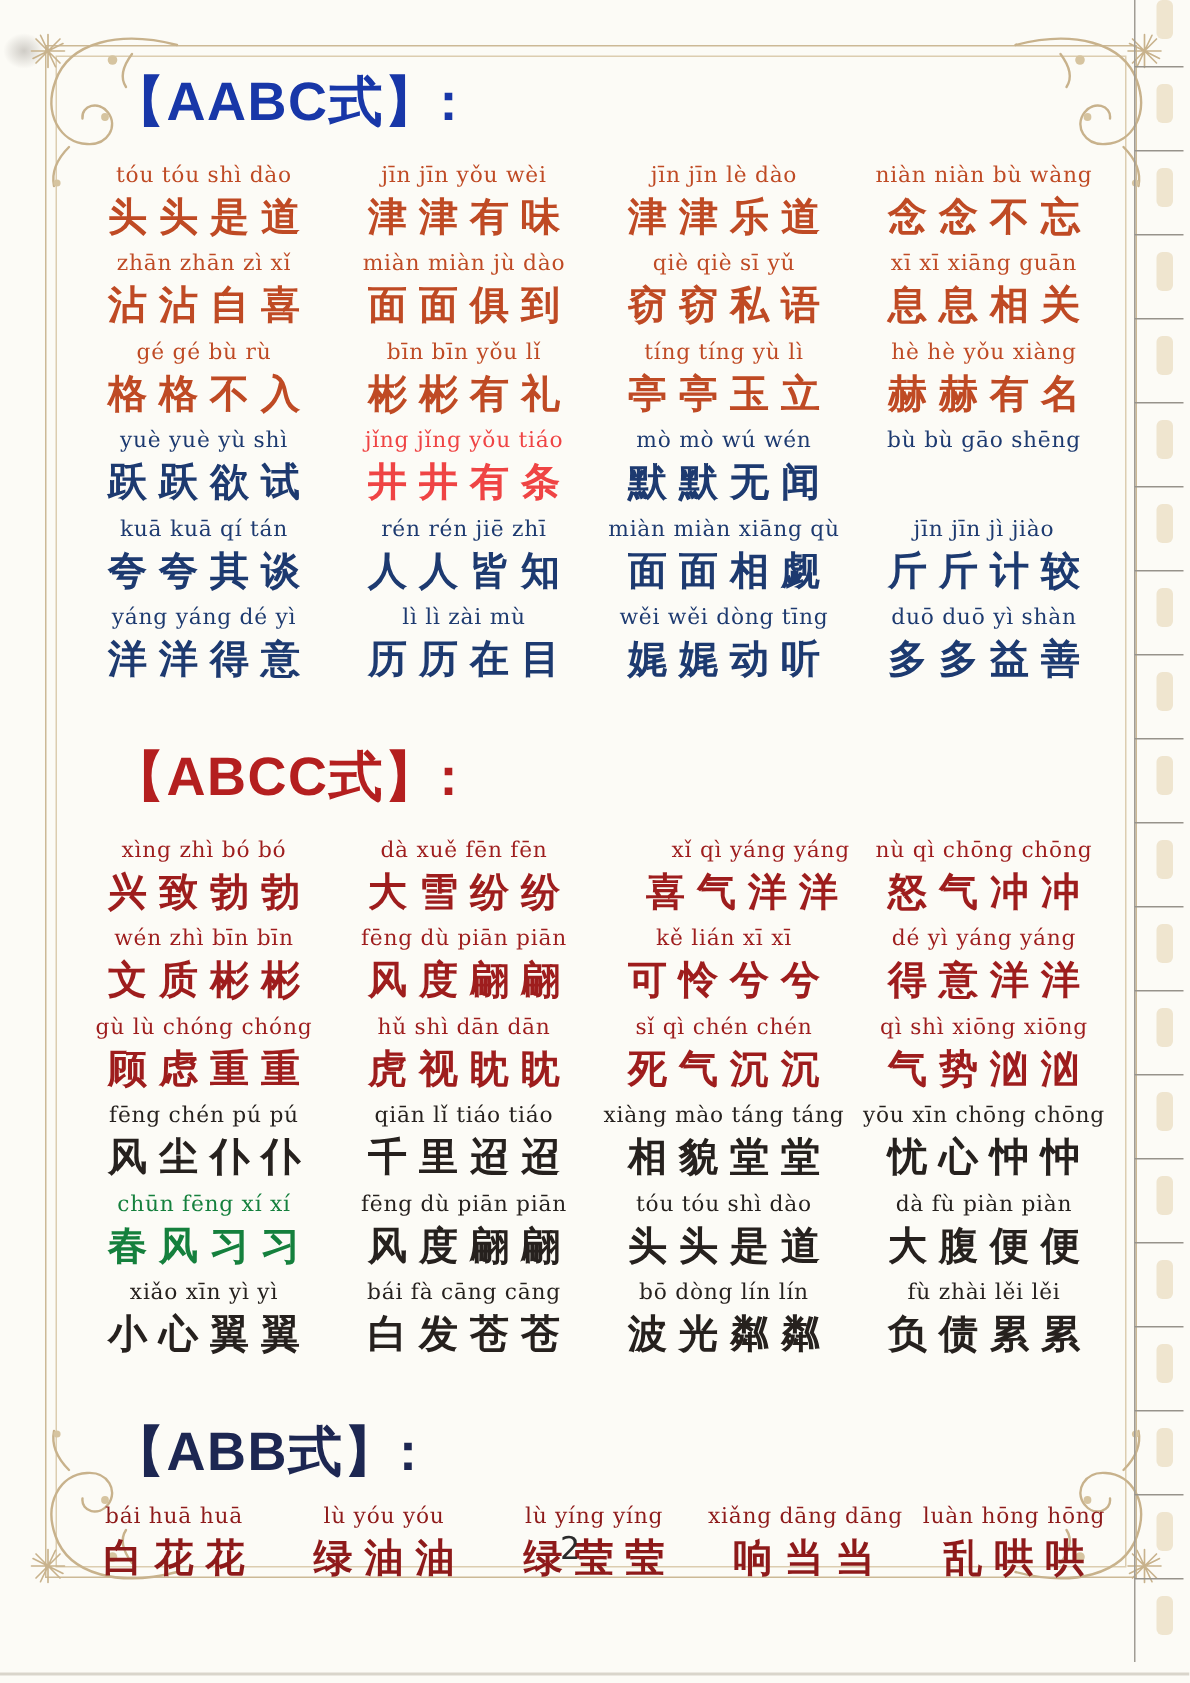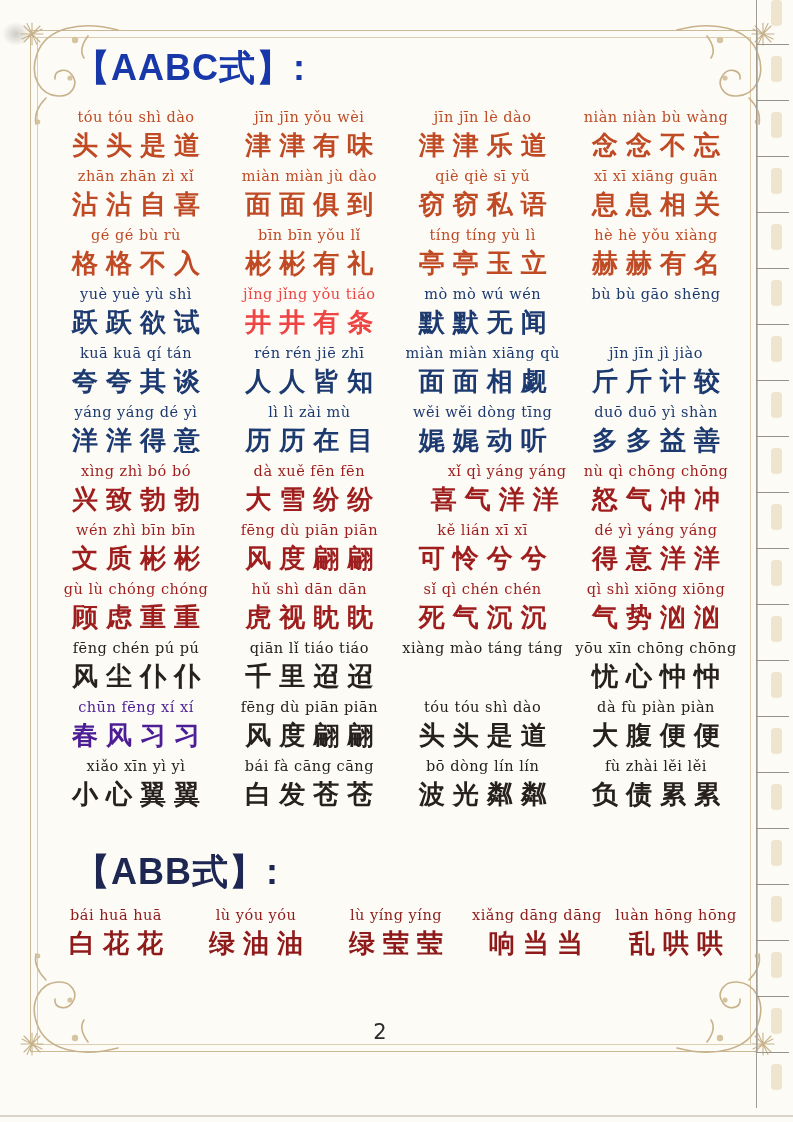--- a/index.html
+++ b/index.html
@@ -216,20 +216,21 @@
           <div class="pinyin">wěi wěi dòng tīng</div>
           <div class="hanzi">娓娓动听</div>
         </div>
         <div class="idiom" style="color: rgb(29, 58, 112);">
           <div class="pinyin">duō duō yì shàn</div>
           <div class="hanzi">多多益善</div>
         </div>
       </div>
     </div>
     <div class="section section-abcc">
+      <div class="section-title" style="color: rgb(180, 31, 31);">【ABCC式】:</div>
       <div class="idiom-row">
         <div class="idiom" style="color: rgb(158, 29, 29);">
           <div class="pinyin">xìng zhì bó bó</div>
           <div class="hanzi">兴致勃勃</div>
         </div>
         <div class="idiom" style="color: rgb(158, 29, 29);">
           <div class="pinyin">dà xuě fēn fēn</div>
           <div class="hanzi">大雪纷纷</div>
         </div>
         <div class="idiom" style="color: rgb(158, 29, 29); text-align: right;">
@@ -281,28 +282,29 @@
         <div class="idiom" style="color: rgb(38, 33, 30);">
           <div class="pinyin">fēng chén pú pú</div>
           <div class="hanzi">风尘仆仆</div>
         </div>
         <div class="idiom" style="color: rgb(38, 33, 30);">
           <div class="pinyin">qiān lǐ tiáo tiáo</div>
           <div class="hanzi">千里迢迢</div>
         </div>
         <div class="idiom" style="color: rgb(38, 33, 30);">
           <div class="pinyin">xiàng mào táng táng</div>
+          <div class="hanzi">相貌堂堂</div>
         </div>
         <div class="idiom" style="color: rgb(38, 33, 30);">
           <div class="pinyin">yōu xīn chōng chōng</div>
           <div class="hanzi">忧心忡忡</div>
         </div>
       </div>
       <div class="idiom-row">
-        <div class="idiom" style="color: #4c1d95;">
+        <div class="idiom" style="color: #15803d;">
           <div class="pinyin">chūn fēng xí xí</div>
           <div class="hanzi">春风习习</div>
         </div>
         <div class="idiom" style="color: rgb(38, 33, 30);">
           <div class="pinyin">fēng dù piān piān</div>
           <div class="hanzi">风度翩翩</div>
         </div>
         <div class="idiom" style="color: rgb(38, 33, 30);">
           <div class="pinyin">tóu tóu shì dào</div>
           <div class="hanzi">头头是道</div>

